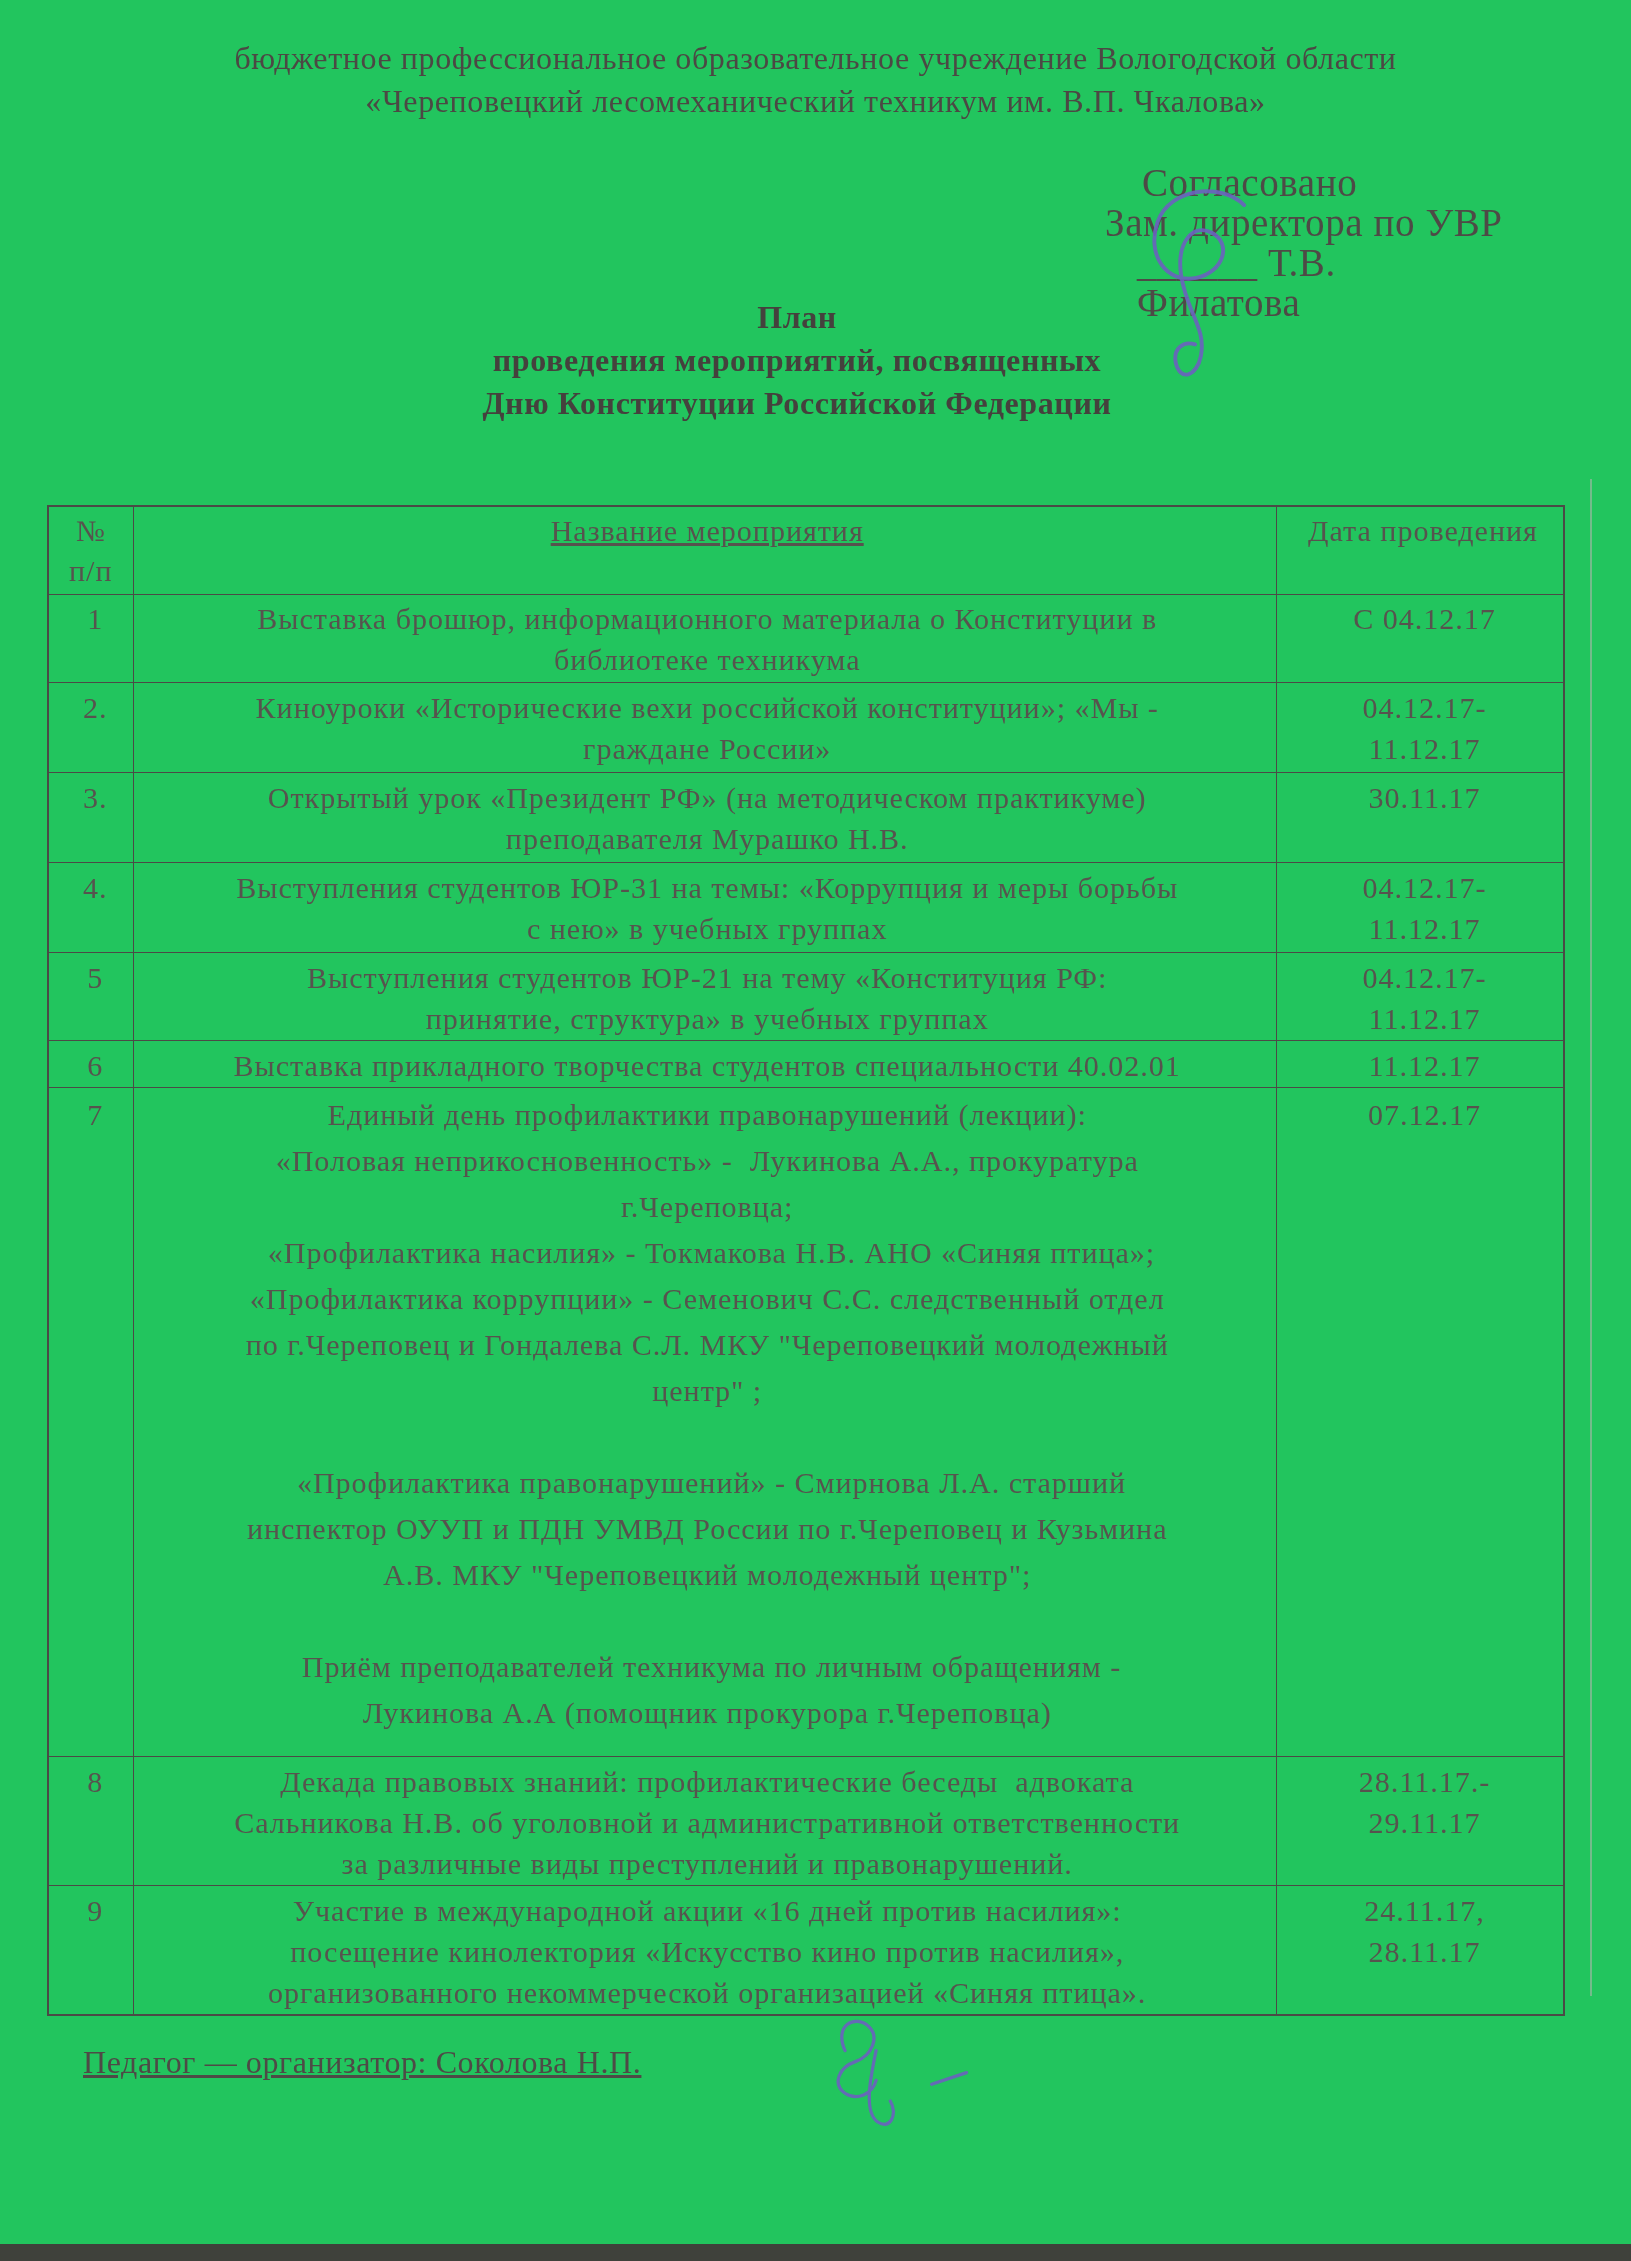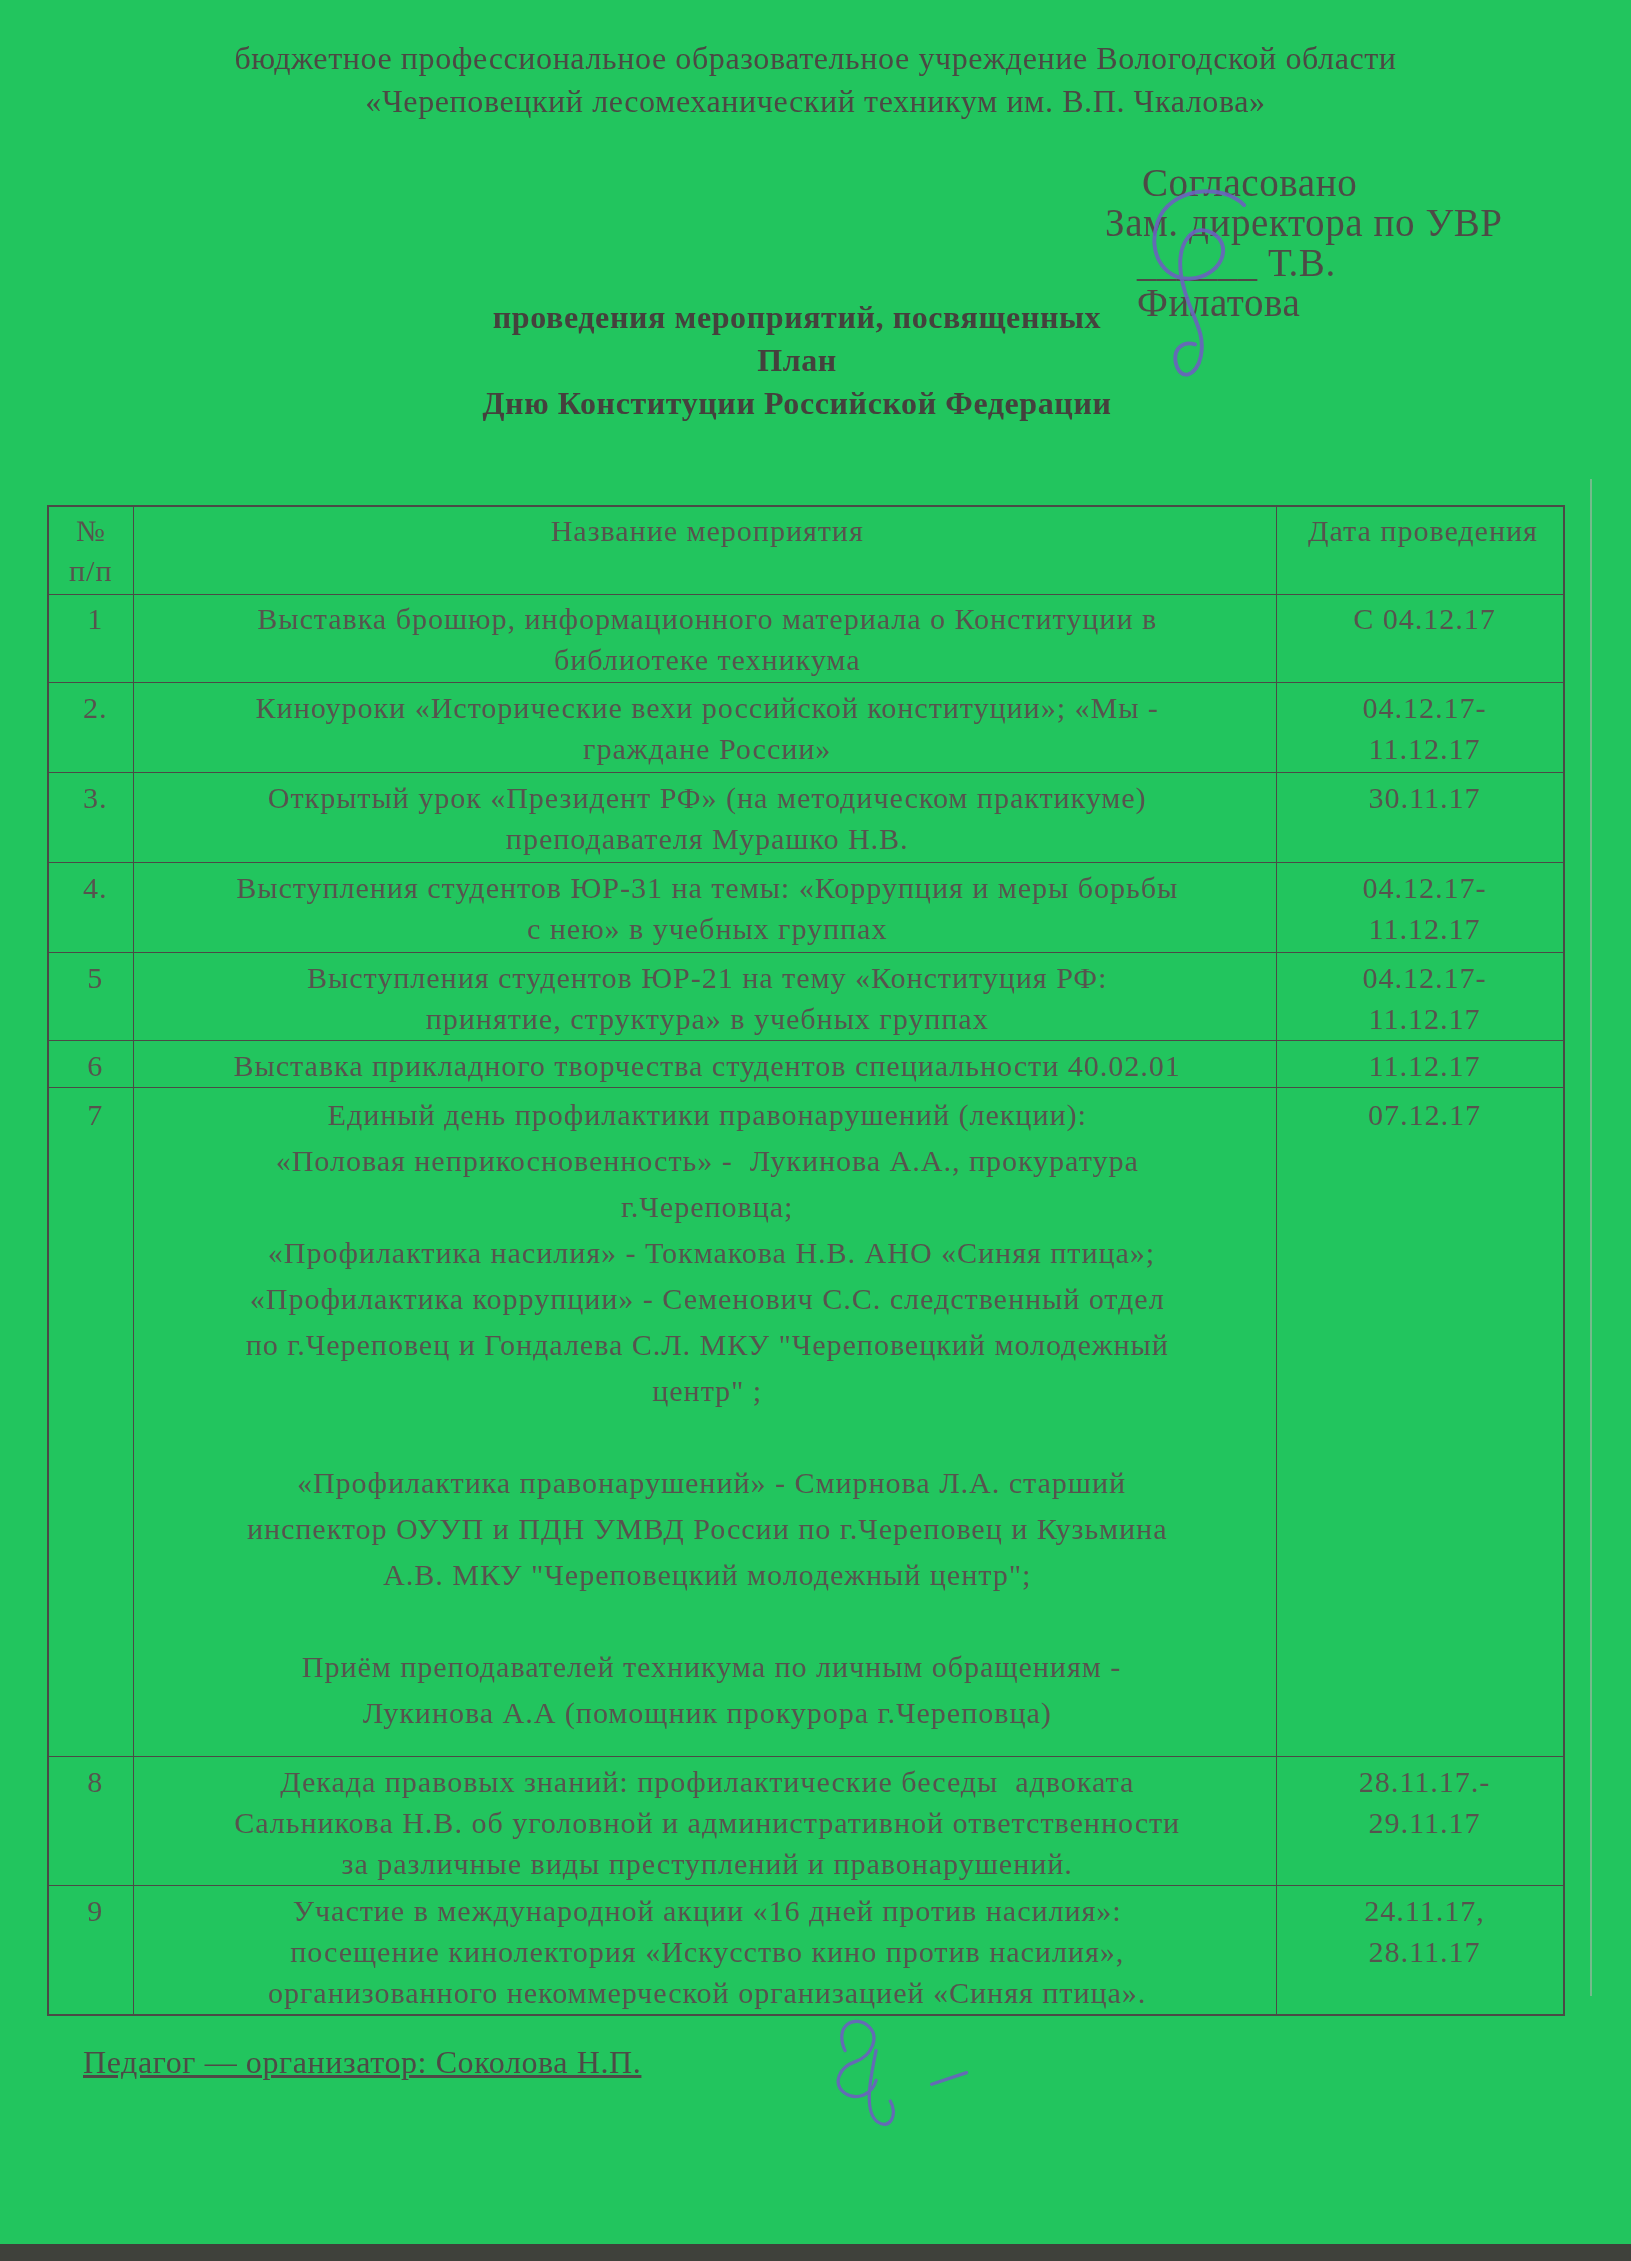--- a/index.html
+++ b/index.html
@@ -44,21 +44,21 @@
     font-weight:normal;
     font-size:30px; line-height:41px;
     color:#57534e; letter-spacing:1px;
     padding:3.9px 11.6px 1.3px 17px;
     white-space:pre-line;
     text-align:center;
     overflow:hidden;
   }
   .doc-table th{line-height:40px;}
   th.h-num{text-align:center; padding-left:2.6px; padding-right:2.6px;}
-  th.h-name{}
+  th.h-name{text-decoration:underline;}
   th.h-date{padding-left:18px;}
   tr.r0{height:88px;}
   tr.r1{height:86px;}
   tr.r2{height:90px;}
   tr.r3{height:90px;}
   tr.r4{height:90px;}
   tr.r5{height:86px;}
   tr.r6{height:45px;}
   tr.r7{height:669px;}
   tr.r8{height:126px;}
@@ -99,22 +99,22 @@
     <span class="l3">______ Т.В. Филатова</span>
   </div>
 
   <div class="sig-approval">
     <svg width="155" height="200" viewBox="0 0 240 310">
       <path d="M186,28 C150,-8 70,2 52,54 C34,106 66,150 112,141 C154,132 168,88 136,71 C106,56 82,86 88,134 C96,194 128,218 119,262 C113,294 86,302 80,272 C76,250 92,238 110,244" stroke="#6c60bf" stroke-width="6" opacity="0.9"></path>
     </svg>
   </div>
 
   <div class="doc-title">
+    <div>План</div>
     <div>проведения мероприятий, посвященных</div>
-    <div>План</div>
     <div>Дню Конституции Российской Федерации</div>
   </div>
 
   <table class="doc-table">
     <colgroup>
       <col style="width:85px">
       <col style="width:1143px">
       <col style="width:288px">
     </colgroup>
     <tbody>

